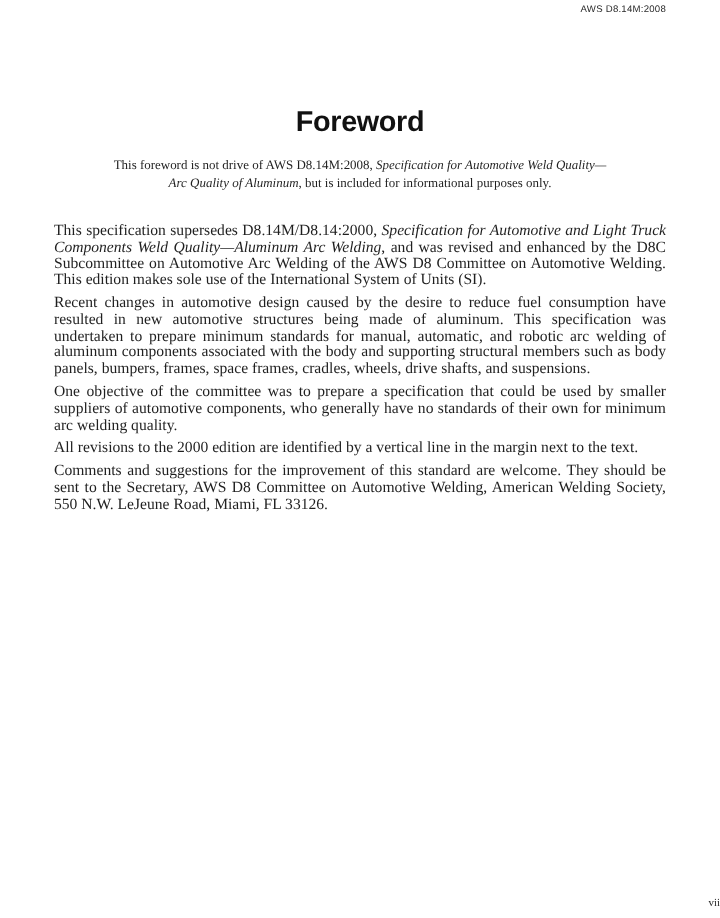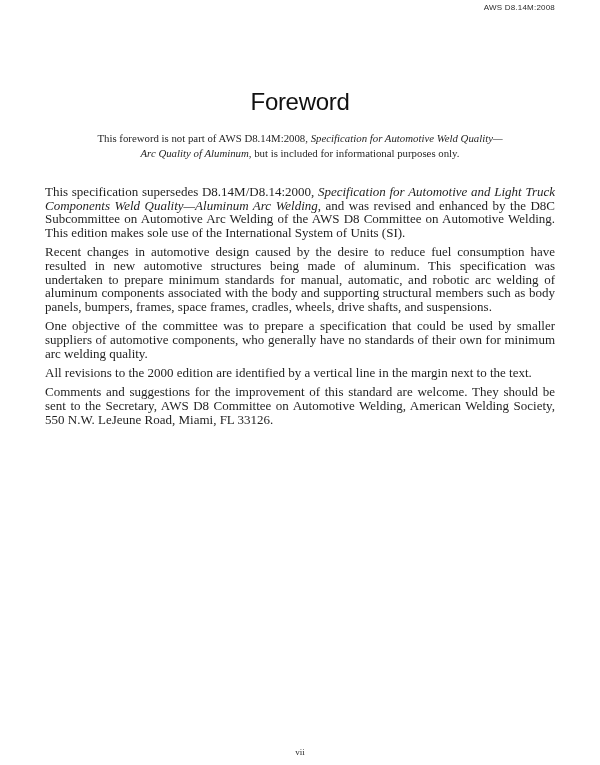--- a/index.html
+++ b/index.html
@@ -30,21 +30,21 @@
     color: #2b2b2b;
   }
   .page-title {
     position: absolute;
     top: 89px;
     left: 0;
     width: 600px;
     margin: 0;
     text-align: center;
     font-family: "Liberation Sans", sans-serif;
-    font-weight: 400;
+    font-weight: 700;
     font-size: 24px;
     line-height: 26px;
     letter-spacing: -0.3px;
     color: #111111;
   }
   .intro-note {
     position: absolute;
     top: 131px;
     left: 45px;
     width: 510px;
@@ -61,36 +61,36 @@
     line-height: 13.7px;
     text-align: justify;
   }
   .body-text p { margin: 0 0 5.5px 0; }
   .italic { font-style: italic; margin-top: 36px; }
   .page-footer {
     position: absolute;
     top: 747px;
     left: 0;
     width: 600px;
-    text-align: center;
+    text-align: right;
     font-size: 9px;
     color: #2b2b2b;
   }
 </style>
 </head>
 <body>
 
 <div class="page">
 
   <div class="doc-header">AWS D8.14M:2008</div>
 
   <h1 class="page-title">Foreword</h1>
 
   <div class="intro-note">
-    <div><span>This foreword is not part of AWS D8.14M:2008, </span><span class="italic">Specification for Automotive Weld Quality—</span></div>
+    <div><span>This foreword is not drive of AWS D8.14M:2008, </span><span class="italic">Specification for Automotive Weld Quality—</span></div>
     <div><span class="italic">Arc Quality of Aluminum</span><span>, but is included for informational purposes only.</span></div>
   </div>
 
   <div class="body-text">
 
     <p><span>This specification supersedes D8.14M/D8.14:2000, </span><span class="italic">Specification for Automotive and Light Truck Components Weld Quality—Aluminum Arc Welding</span><span>, and was revised and enhanced by the D8C Subcommittee on Automotive Arc Welding of the AWS D8 Committee on Automotive Welding. This edition makes sole use of the International System of Units (SI).</span></p>
 
     <p>Recent changes in automotive design caused by the desire to reduce fuel consumption have resulted in new automotive structures being made of aluminum. This specification was undertaken to prepare minimum standards for manual, automatic, and robotic arc welding of aluminum components associated with the body and supporting structural members such as body panels, bumpers, frames, space frames, cradles, wheels, drive shafts, and suspensions.</p>
 
     <p>One objective of the committee was to prepare a specification that could be used by smaller suppliers of automotive components, who generally have no standards of their own for minimum arc welding quality.</p>

